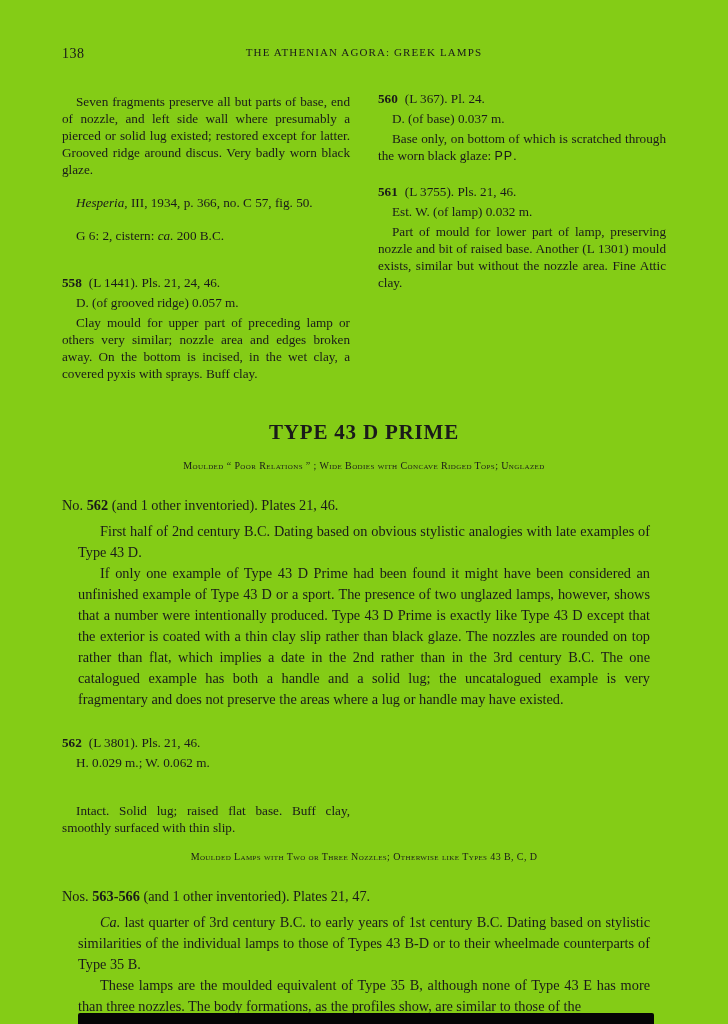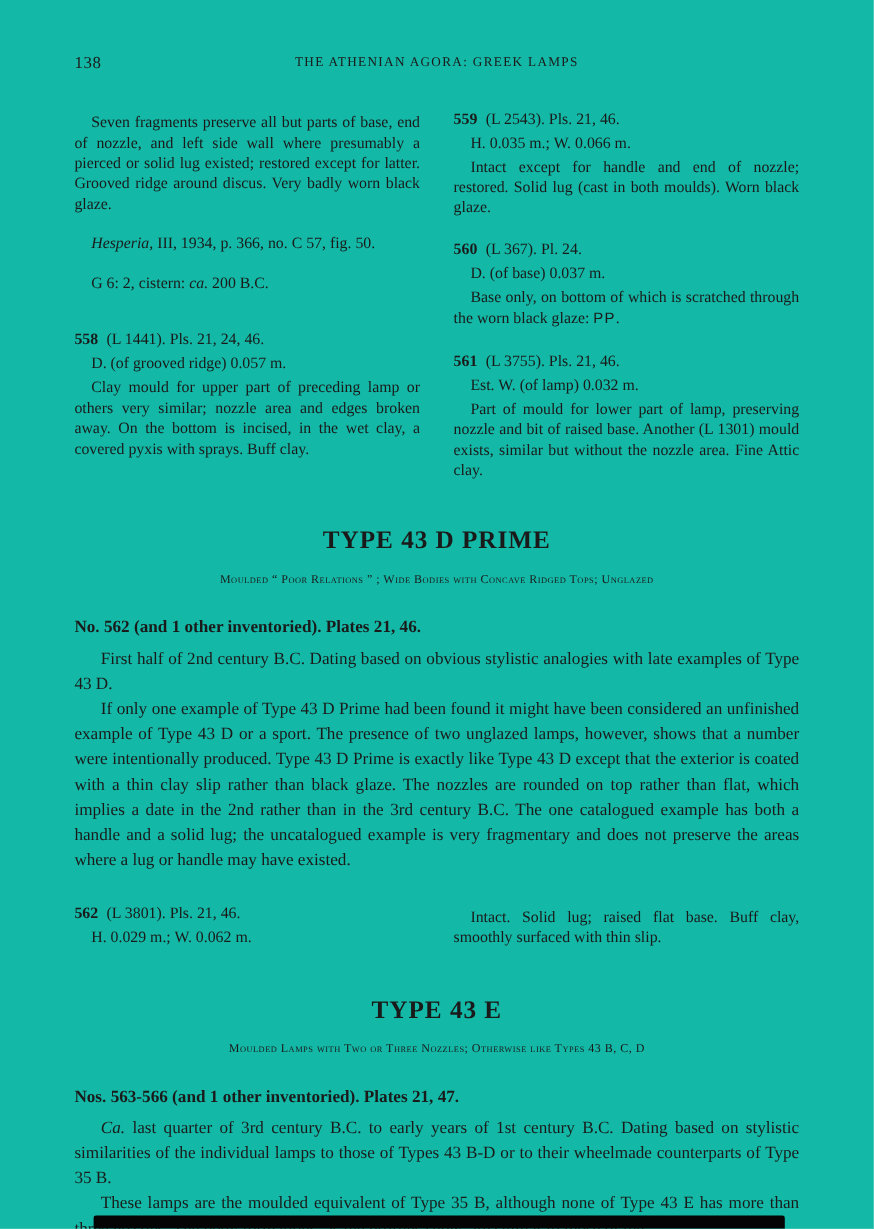--- a/index.html
+++ b/index.html
@@ -3,21 +3,21 @@
 <meta charset="utf-8">
 <style>
   html,body { margin:0; padding:0; }
   body {
     width:728px; height:1024px;
     background:#ffffff;
     font-family:"Liberation Serif","DejaVu Serif",serif;
     color:#1a1a1a;
     -webkit-font-smoothing:antialiased;
   }
-  .page { position:relative; width:728px; height:1024px; overflow:hidden; background:#14b8a6; }
+  .page { position:relative; width:728px; height:1024px; overflow:hidden; background:#84cc16; }
   .content { position:absolute; left:62px; top:0; width:604px; }
 
   
   .pagehead { position:relative; margin-top:46px; height:18px; }
   .pagenum { position:absolute; left:0; top:0; font-size:14px; letter-spacing:0.5px; }
   .running-title { width:100%; text-align:center; font-size:11px; letter-spacing:1.1px; }
 
   
   .cat-cols { display:flex; gap:28px; margin-top:26px; font-size:13.2px; line-height:17px; }
   .col { width:288px; }
@@ -28,26 +28,26 @@
   .eno { font-weight:bold; margin-right:7px; }
   .e-dims { margin:3px 0 0; text-indent:14px; }
   .e-body { margin:3px 0 0; text-indent:14px; text-align:justify; }
   .e-ref { margin:16px 0 0; text-indent:14px; }
   .inscr { font-family:"Liberation Sans","DejaVu Sans",sans-serif; letter-spacing:1px; font-size:12.5px; }
 
   
   .type-heading { margin:0; text-align:center; font-size:21px; font-weight:bold; letter-spacing:0.8px; }
   .sec-43dprime .type-heading { margin-top:38px; }
   .type-sub { margin:15px 0 0; text-align:center; font-variant:small-caps; font-size:10px; letter-spacing:0.4px; }
-  .intro-line { margin:24px 0 0; font-size:14.3px; line-height:21px;font-weight:bold; }
-  .main-para { margin:5px 0 0; font-size:14.3px; line-height:21px; text-align:justify; text-indent:22px; }
+  .intro-line { margin:24px 0 0; font-size:14.3px; line-height:21px; }
+  .main-para { margin:5px 16px 0; font-size:14.3px; line-height:21px; text-align:justify; text-indent:22px; }
   .main-para + .main-para { margin-top:0; }
 
   
-  .row562 { display:flex; gap:28px; margin-top:24px; font-size:13.2px; line-height:17px; }
+  .row562 { display:flex; gap:28px; margin-top:24px; font-size:13.2px; line-height:17px;flex-direction:column; }
   .row562 .col { width:288px; }
 
   .sec-43e .type-heading { margin-top:40px; }
 
   
   .scan-bar { position:absolute; left:78px; width:576px; bottom:0; height:11px; background:#050505; border-radius:2px 2px 0 0; }
 </style>
 </head>
 <body>
 
@@ -70,25 +70,20 @@
 
         <article class="entry big-gap">
           <p class="e-head"><b class="eno">558</b><span>(L 1441). Pls. 21, 24, 46.</span></p>
           <p class="e-dims">D. (of grooved ridge) 0.057 m.</p>
           <p class="e-body">Clay mould for upper part of preceding lamp or others very similar; nozzle area and edges broken away. On the bottom is incised, in the wet clay, a covered pyxis with sprays. Buff clay.</p>
         </article>
 
       </div>
       <div class="col">
 
-        <article class="entry">
-          <p class="e-head"><b class="eno">559</b><span>(L 2543). Pls. 21, 46.</span></p>
-          <p class="e-dims">H. 0.035 m.; W. 0.066 m.</p>
-          <p class="e-body">Intact except for handle and end of nozzle; restored. Solid lug (cast in both moulds). Worn black glaze.</p>
-        </article>
 
         <article class="entry">
           <p class="e-head"><b class="eno">560</b><span>(L 367). Pl. 24.</span></p>
           <p class="e-dims">D. (of base) 0.037 m.</p>
           <p class="e-body"><span>Base only, on bottom of which is scratched through the worn black glaze: </span><span class="inscr">PP</span><span>.</span></p>
         </article>
 
         <article class="entry">
           <p class="e-head"><b class="eno">561</b><span>(L 3755). Pls. 21, 46.</span></p>
           <p class="e-dims">Est. W. (of lamp) 0.032 m.</p>
@@ -112,21 +107,20 @@
             <p class="e-dims">H. 0.029 m.; W. 0.062 m.</p>
           </article>
         </div>
         <div class="col">
           <p class="e-body">Intact. Solid lug; raised flat base. Buff clay, smoothly surfaced with thin slip.</p>
         </div>
       </div>
     </section>
 
     <section class="sec-43e">
-      <h2 class="type-heading">TYPE 43 E</h2>
       <p class="type-sub">Moulded Lamps with Two or Three Nozzles; Otherwise like Types 43 B, C, D</p>
       <p class="intro-line"><span>Nos. </span><b>563-566</b><span> (and 1 other inventoried). Plates 21, 47.</span></p>
       <p class="main-para"><i>Ca.</i><span> last quarter of 3rd century B.C. to early years of 1st century B.C. Dating based on stylistic similarities of the individual lamps to those of Types 43 B-D or to their wheelmade counterparts of Type 35 B.</span></p>
       <p class="main-para">These lamps are the moulded equivalent of Type 35 B, although none of Type 43 E has more than three nozzles. The body formations, as the profiles show, are similar to those of the</p>
     </section>
 
   </div>
 
   <div class="scan-bar"></div>
 </div>

